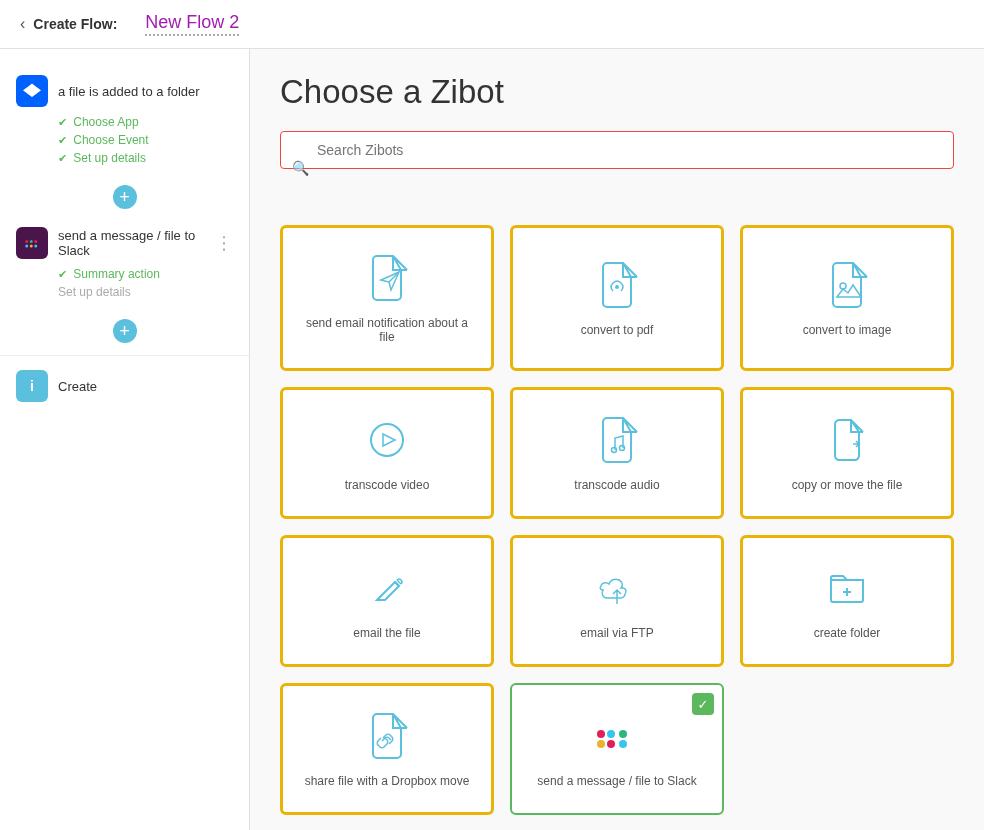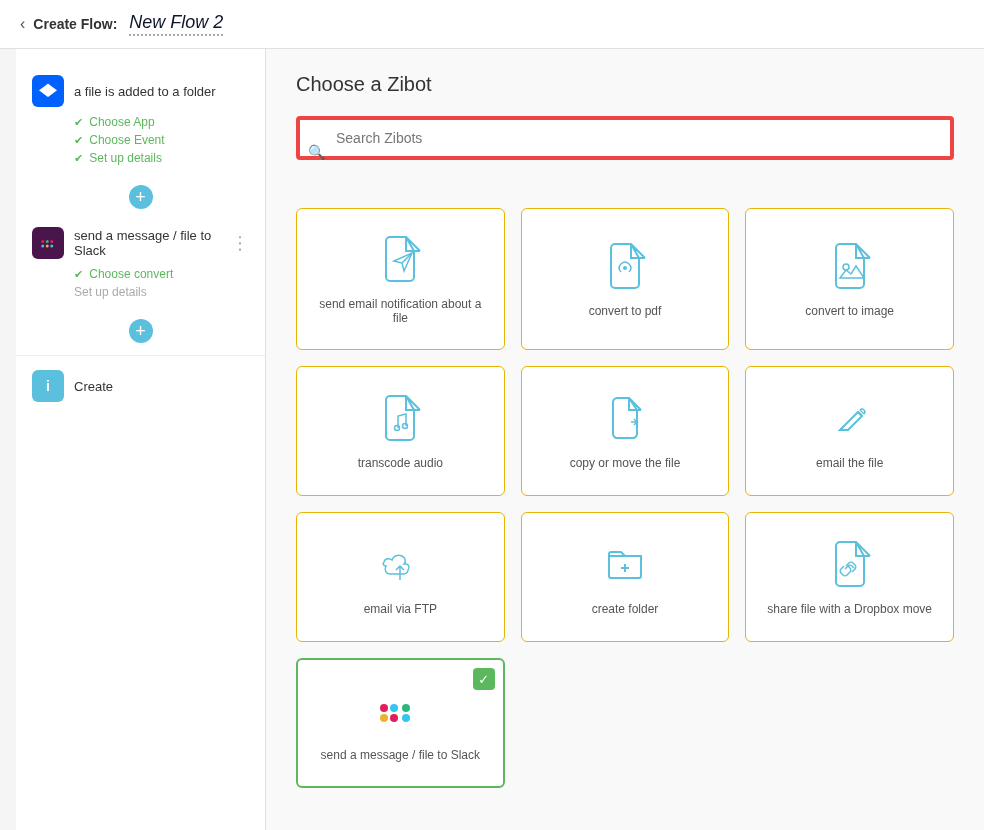--- a/index.html
+++ b/index.html
@@ -4,24 +4,24 @@
   <style>
     * { box-sizing: border-box; margin: 0; padding: 0; }
     body { font-family: -apple-system, BlinkMacSystemFont, 'Segoe UI', sans-serif; background: #f5f5f5; color: #333; font-size: 14px; }
 
     .app-container { display: flex; flex-direction: column; height: 830px; width: 984px; overflow: hidden; }
 
     
     .header { background: #fff; border-bottom: 1px solid #e0e0e0; padding: 12px 20px; display: flex; align-items: center; gap: 8px; }
     .header-back { color: #555; cursor: pointer; font-size: 16px; }
     .header-title-static { font-size: 14px; font-weight: 600; color: #333; }
-    .header-title-editable { font-size: 18px; font-weight: 400; color: #0f172a; border-bottom: 2px dotted #aaa; padding-bottom: 1px; margin-left: 4px; font-style: italic; }
-
-    
-    .main-layout { display: flex; flex: 1; overflow: hidden; padding-left: 16px; }
+    .header-title-editable { font-size: 18px; font-weight: 400; color: #a21caf; border-bottom: 2px dotted #aaa; padding-bottom: 1px; margin-left: 20px; }
+
+    
+    .main-layout { display: flex; flex: 1; overflow: hidden; }
 
     
     .sidebar { width: 250px; background: #fff; border-right: 1px solid #e0e0e0; padding: 16px 0; overflow-y: auto; }
 
     .sidebar-step { padding: 10px 16px; position: relative; }
     .sidebar-step-header { display: flex; align-items: center; gap: 10px; margin-bottom: 6px; }
     .sidebar-step-icon { width: 32px; height: 32px; border-radius: 6px; display: flex; align-items: center; justify-content: center; flex-shrink: 0; }
     .sidebar-step-icon.dropbox { background: #0061ff; }
     .sidebar-step-icon.slack { background: #4a154b; }
     .sidebar-step-icon.info { background: #5bc0de; }
@@ -35,30 +35,30 @@
     .checkmark { color: #5cb85c; font-size: 11px; }
 
     .sidebar-add { display: flex; align-items: center; justify-content: center; padding: 8px; }
     .add-button { width: 24px; height: 24px; border-radius: 50%; background: #5bc0de; color: #fff; border: none; cursor: pointer; font-size: 18px; line-height: 1; display: flex; align-items: center; justify-content: center; }
 
     .sidebar-divider { border: none; border-top: 1px solid #eee; margin: 4px 0; }
 
     
     .content { flex: 1; padding: 24px 30px; overflow-y: auto; background: #f9f9f9; }
 
-    .content-title { font-size: 20px; font-weight: 400; color: #333; margin-bottom: 20px; }
-
-    .search-bar { width: 100%; padding: 10px 16px 10px 36px; border: 4px solid #ef4444; border-radius: 4px; font-size: 14px; background: #fff; color: #333; outline: none; margin-bottom: 28px; }
+    .content-title { font-size: 33px; font-weight: 400; color: #333; margin-bottom: 20px; }
+
+    .search-bar { width: 100%; padding: 10px 16px 10px 36px; border: 1px solid #ef4444; border-radius: 4px; font-size: 14px; background: #fff; color: #333; outline: none; margin-bottom: 36px; }
     .search-wrapper { position: relative; margin-bottom: 20px; }
     .search-icon-inner { position: absolute; left: 12px; top: 50%; transform: translateY(-50%); color: #aaa; font-size: 14px; }
 
     
     .zibot-grid { display: grid; grid-template-columns: repeat(3, 1fr); gap: 16px; }
 
-    .zibot-card { background: #fff; border: 1px solid #eab308; border-radius: 6px; padding: 24px 16px; display: flex; flex-direction: column; align-items: center; justify-content: center; cursor: pointer; transition: border-color 0.2s; min-height: 130px; position: relative; }
+    .zibot-card { background: #fff; border: 3px solid #eab308; border-radius: 6px; padding: 24px 16px; display: flex; flex-direction: column; align-items: center; justify-content: center; cursor: pointer; transition: border-color 0.2s; min-height: 130px; position: relative; }
     .zibot-card.selected { border: 2px solid #5cb85c; }
     .zibot-card-label { font-size: 12px; color: #555; text-align: center; margin-top: 12px; }
     .zibot-card-icon { width: 52px; height: 52px; display: flex; align-items: center; justify-content: center; }
 
     .selected-badge { position: absolute; top: 8px; right: 8px; background: #5cb85c; color: #fff; width: 22px; height: 22px; border-radius: 4px; display: flex; align-items: center; justify-content: center; font-size: 13px; }
 
     
     svg { color: #5bc0de; }
   </style>
 </head>
@@ -117,21 +117,21 @@
               <rect x="15" y="8" width="4" height="4" rx="2" fill="#e01e5a"></rect>
               <rect x="15" y="14" width="4" height="4" rx="2" fill="#36c5f0"></rect>
             </svg>
           </div>
           <span class="sidebar-step-title">send a message / file to Slack</span>
           <span class="sidebar-step-menu">⋮</span>
         </div>
         <div class="sidebar-step-items">
           <div class="sidebar-step-item completed">
             <span class="checkmark">✔</span>
-            <span>Choose convert</span>
+            <span>Summary action</span>
           </div>
           <div class="sidebar-step-item disabled">
             <span>Set up details</span>
           </div>
         </div>
       </div>
 
       <div class="sidebar-add">
         <button class="add-button">+</button>
       </div>
@@ -192,20 +192,29 @@
               <path d="M30 4L44 18M30 4H14C11.8 4 10 5.8 10 8V44C10 46.2 11.8 48 14 48H34C36.2 48 38 46.2 38 44V18L30 4Z" stroke="#5bc0de" stroke-width="2" fill="none"></path>
               <path d="M30 4V18H44" stroke="#5bc0de" stroke-width="2"></path>
 
               <circle cx="20" cy="27" r="3" stroke="#5bc0de" stroke-width="1.5" fill="none"></circle>
               <path d="M14 38L20 30L25 34L30 26L38 38H14Z" stroke="#5bc0de" stroke-width="1.5" fill="none"></path>
             </svg>
           </div>
           <span class="zibot-card-label">convert to image</span>
         </div>
 
+        <div class="zibot-card">
+          <div class="zibot-card-icon">
+            <svg width="48" height="52" viewBox="0 0 48 52" fill="none">
+              <circle cx="24" cy="26" r="16" stroke="#5bc0de" stroke-width="2" fill="none"></circle>
+              <polygon points="20,20 32,26 20,32" stroke="#5bc0de" stroke-width="1.5" fill="none"></polygon>
+            </svg>
+          </div>
+          <span class="zibot-card-label">transcode video</span>
+        </div>
 
         <div class="zibot-card">
           <div class="zibot-card-icon">
             <svg width="48" height="52" viewBox="0 0 48 52" fill="none">
               <path d="M30 4L44 18M30 4H14C11.8 4 10 5.8 10 8V44C10 46.2 11.8 48 14 48H34C36.2 48 38 46.2 38 44V18L30 4Z" stroke="#5bc0de" stroke-width="2" fill="none"></path>
               <path d="M30 4V18H44" stroke="#5bc0de" stroke-width="2"></path>
 
               <path d="M22 36V24L30 22V34" stroke="#5bc0de" stroke-width="1.5"></path>
               <circle cx="21" cy="36" r="2.5" stroke="#5bc0de" stroke-width="1.5" fill="none"></circle>
               <circle cx="29" cy="34" r="2.5" stroke="#5bc0de" stroke-width="1.5" fill="none"></circle>

